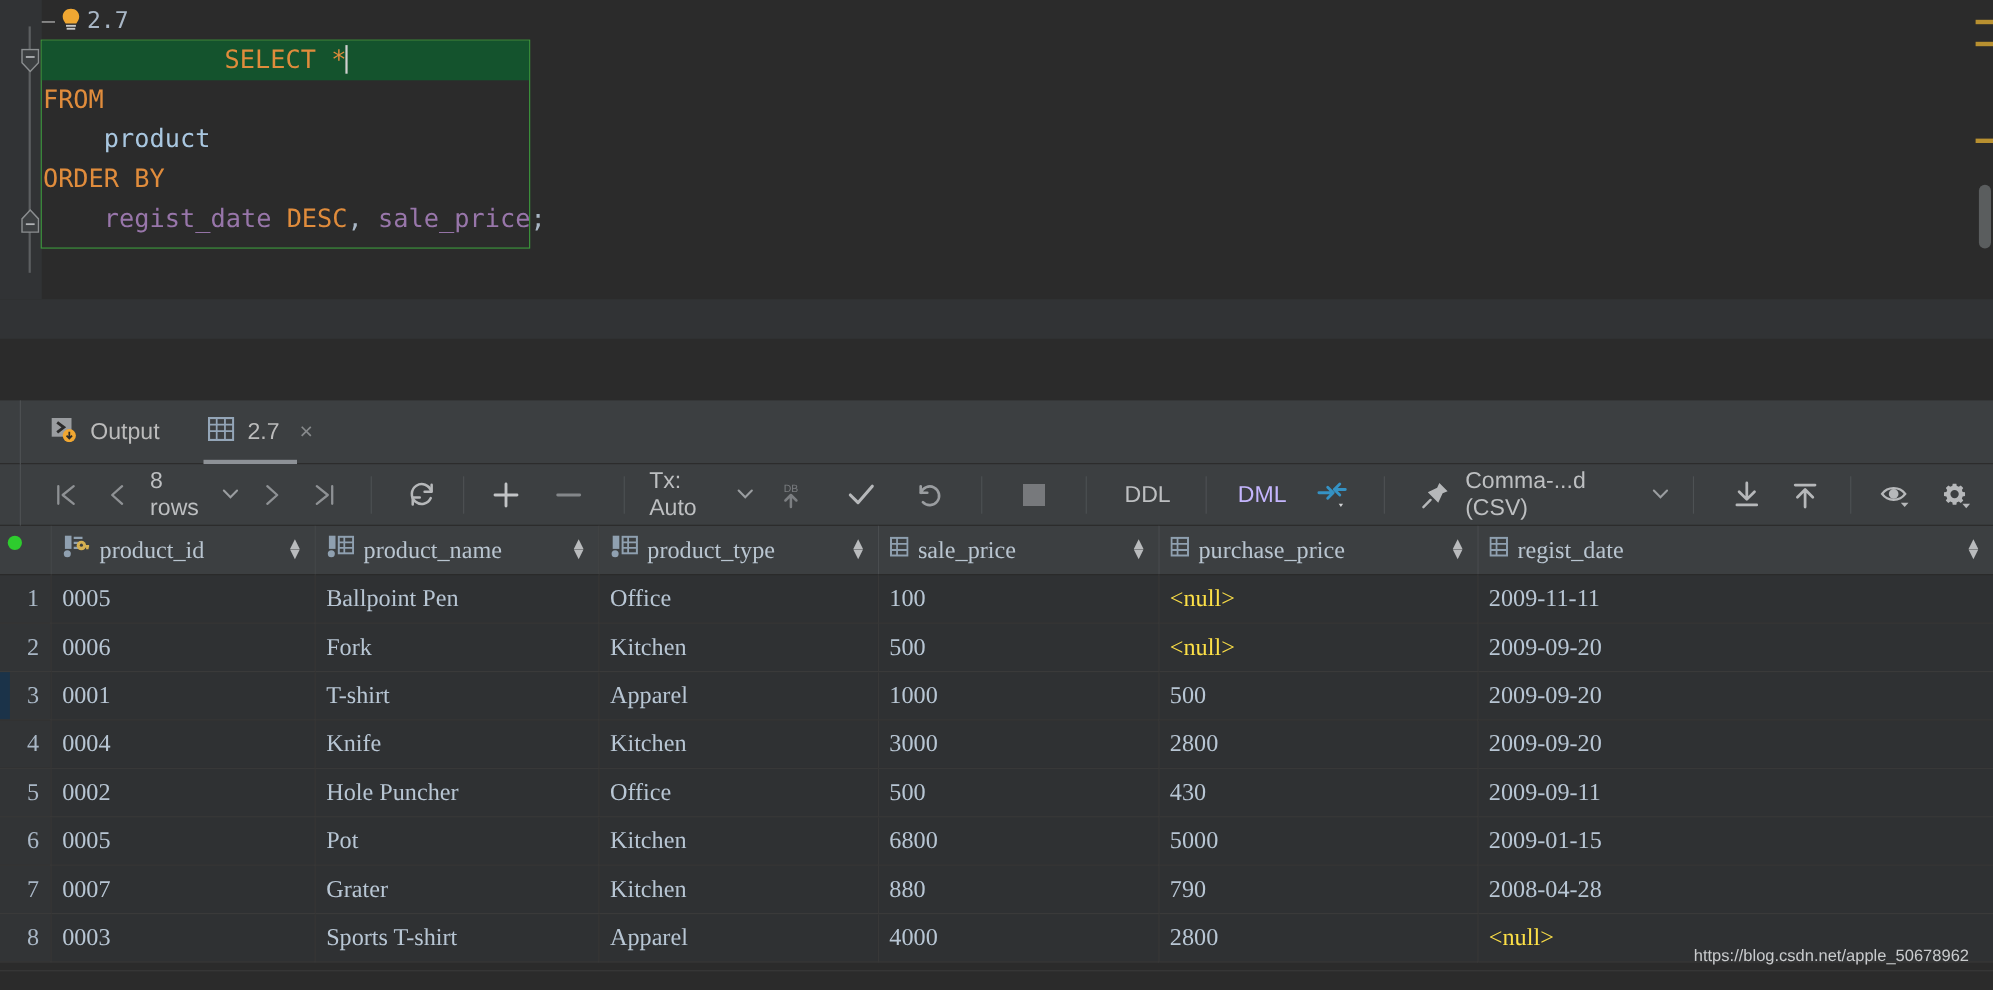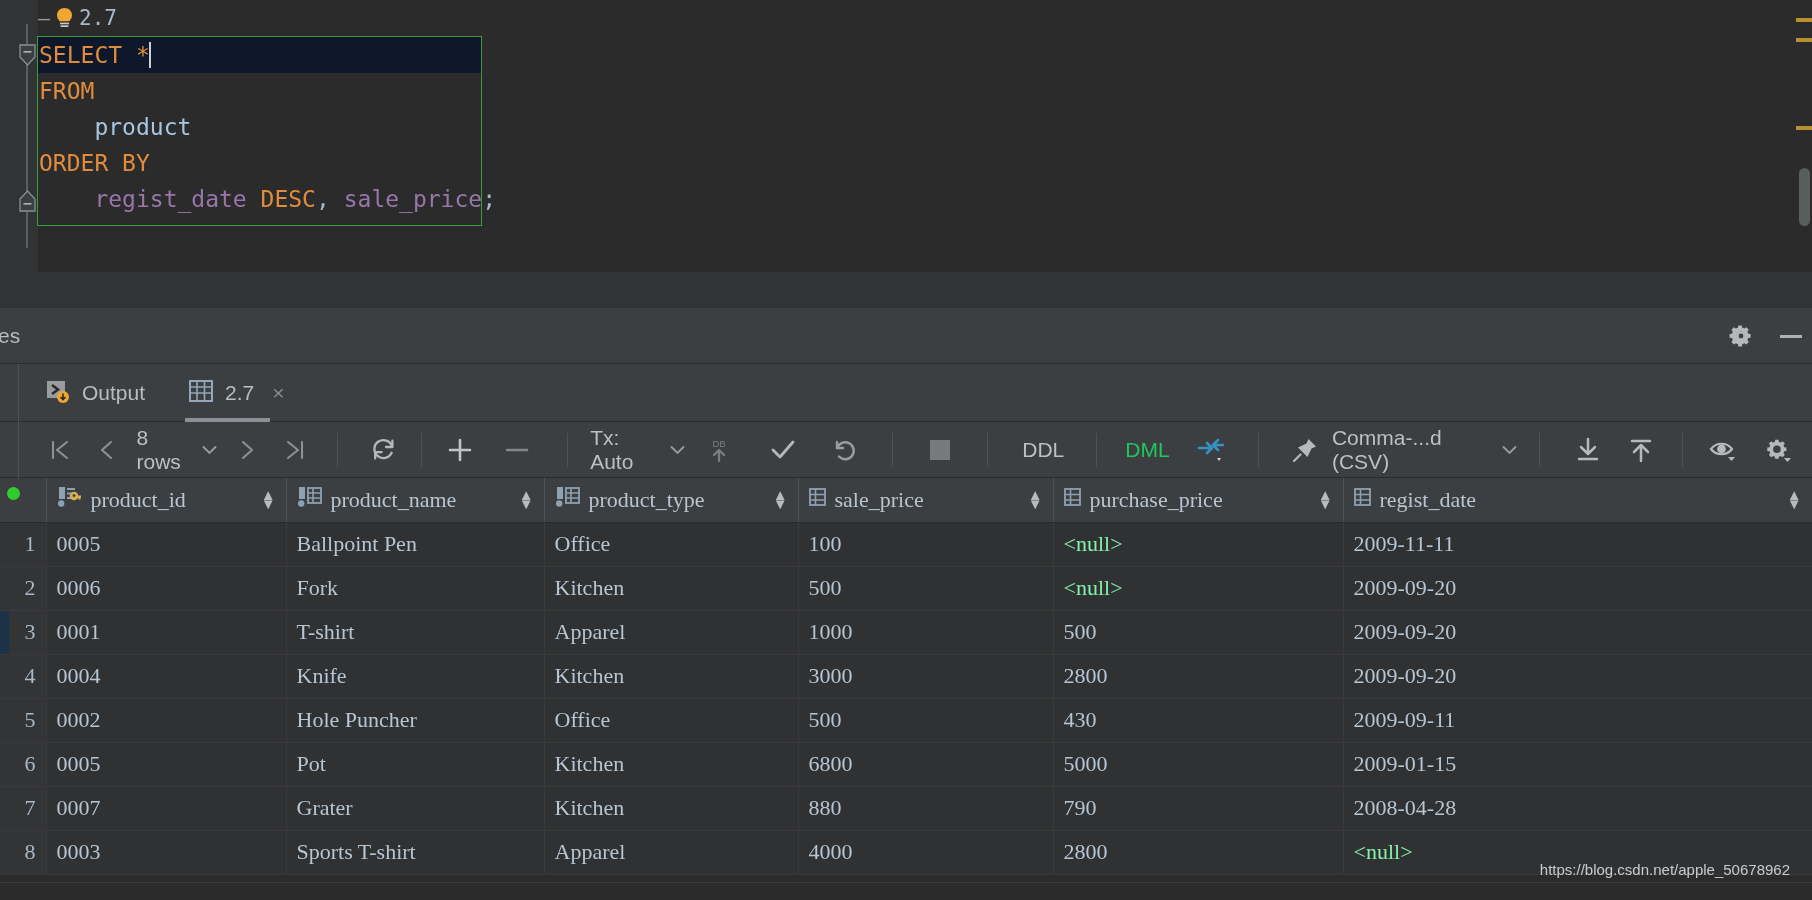--- a/index.html
+++ b/index.html
@@ -45,21 +45,21 @@
     border: 1px solid #3c9b3c;
     background: transparent;
   }
   .code-area {
     position: absolute; left: 39px; top: 37px;
     font-family: "DejaVu Sans Mono", monospace;
     font-size: 23px; line-height: 36px;
     white-space: pre;
   }
   .code-line { height: 36px; }
-  .code-line.cur { background: #0f172a; width: 443px; margin-left: -1px; padding-left: 1px; }
+  .code-line.cur { background: #14532d; width: 443px; margin-left: -1px; padding-left: 1px; text-align: center; }
   .kw   { color: #e08c3c; }
   .tbl  { color: #a9c7e0; }
   .col  { color: #9876aa; }
   .pun  { color: #a9b7c6; }
   .caret {
     display: inline-block; width: 2px; height: 26px; background: #d0d0d0;
     vertical-align: -5px; margin-left: -1px;
   }
 
   
@@ -119,21 +119,21 @@
   }
   .gridbar::before {
     content:""; position:absolute; left:18px; top:0; width:1px; height:56px; background:#4e5254;
   }
   .tb-item {
     display: flex; align-items: center; justify-content: center;
     color: #b6b8ba; font-size: 20px; height: 56px;
   }
   .tb-sep { width: 1px; height: 34px; background: #4e5254; margin: 0 10px; }
   .tb-text { color: #bdbfc1; font-size: 21px; }
-  .tb-dim { color: #22c55e; }
+  .tb-dim { color: #c4b5fd; }
   .chev { font-size: 15px; color: #9a9da0; margin-left: 8px; }
 
   
   .grid {
     position: absolute; left: 0; top: 478px; width: 1812px; height: 422px;
     background: #2b2b2b;
   }
   .grid-inner { position: absolute; left: 0; top: 0; width: 1812px; }
   table.dg {
     border-collapse: collapse; width: 1812px;
@@ -156,21 +156,21 @@
   .th-label { flex: 1; }
   .sort-ar { color: #b9bbbd; font-size: 15px; line-height: 9px; text-align: center; }
   th.rownum-h { background: #3c3f41; border-right: 1px solid #4e5254; }
   td.rownum {
     background: #323436; color: #a9b7c6; font-size: 22px;
     text-align: right; padding-right: 11px;
     border-right: 1px solid #4a4a4a;
   }
   td.cell { background: #2f3133; color: #b8c6d4; font-size: 22px; }
   td.num { text-align: left; }
-  .nullv { color: #86efac; }
+  .nullv { color: #fde047; }
   tr.selected td.rownum { position: relative; }
   tr.selected td.rownum::before {
     content: ""; position: absolute; left: 0; top: 0; bottom: 0; width: 9px;
     background: #1b3349;
   }
   .green-dot {
     position: absolute; left: 7px; top: 487px;
     width: 13px; height: 13px; border-radius: 50%; background: #2ecc2e;
   }
   .watermark {
@@ -223,35 +223,20 @@
     <div class="ed-marks">
       <div class="ed-mark" style="top:18px"></div>
       <div class="ed-mark" style="top:38px"></div>
       <div class="ed-mark" style="top:126px"></div>
       <div class="ed-thumb"></div>
     </div>
   </div>
 
   <div class="panel-gap"></div>
 
-  <div class="panel-head">
-    <div class="panel-title">es</div>
-    <div class="panel-actions">
-      <span class="icon-btn">
-        <svg width="26" height="26" viewBox="0 0 26 26">
-          <path fill="#b6b8ba" d="M13 8.4a4.6 4.6 0 100 9.2 4.6 4.6 0 000-9.2zm0 7a2.4 2.4 0 110-4.8 2.4 2.4 0 010 4.8z"></path>
-          <path fill="#b6b8ba" d="M23 14.8v-3.6l-2.8-.5a7.7 7.7 0 00-.9-2.2l1.6-2.3-2.5-2.5-2.3 1.6a7.7 7.7 0 00-2.2-.9L13.3 2h-3.6l-.5 2.9a7.7 7.7 0 00-2.2.9L4.7 4.2 2.2 6.7l1.6 2.3a7.7 7.7 0 00-.9 2.2L0 11.2v3.6l2.9.5c.2.8.5 1.5.9 2.2l-1.6 2.3 2.5 2.5 2.3-1.6c.7.4 1.4.7 2.2.9l.5 2.8h3.6l.5-2.8c.8-.2 1.5-.5 2.2-.9l2.3 1.6 2.5-2.5-1.6-2.3c.4-.7.7-1.4.9-2.2l2.9-.5z" opacity="0.0"></path>
-          <path fill="#b6b8ba" d="M22.6 11.1l-2.4-.4a7.6 7.6 0 00-.8-2l1.4-2-2.5-2.5-2 1.4a7.6 7.6 0 00-2-.8l-.4-2.4h-3.6l-.4 2.4c-.7.2-1.4.5-2 .8l-2-1.4L3.4 6.7l1.4 2c-.3.6-.6 1.3-.8 2l-2.4.4v3.6l2.4.4c.2.7.5 1.4.8 2l-1.4 2 2.5 2.5 2-1.4c.6.3 1.3.6 2 .8l.4 2.4h3.6l.4-2.4c.7-.2 1.4-.5 2-.8l2 1.4 2.5-2.5-1.4-2c.3-.6.6-1.3.8-2l2.4-.4v-3.6zM13 17.1a4.2 4.2 0 110-8.4 4.2 4.2 0 010 8.4z"></path>
-        </svg>
-      </span>
-      <span class="icon-btn">
-          <span class="minimize"></span>
-        </span>
-    </div>
-  </div>
 
   <div class="tabbar">
     <div class="tab output">
       <span>
         <svg width="24" height="24" viewBox="0 0 24 24">
           <rect x="1" y="2" width="18" height="17" fill="#9a9da0"></rect>
           <path d="M6 6 L12 10.5 L6 15" stroke="#2b2b2b" stroke-width="2.6" fill="none"></path>
           <circle cx="17" cy="18" r="6" fill="#f0a732"></circle>
           <path d="M17 14.5 v6 M14.5 18 l2.5 2.6 l2.5 -2.6" stroke="#2b2b2b" stroke-width="1.6" fill="none"></path>
         </svg>

